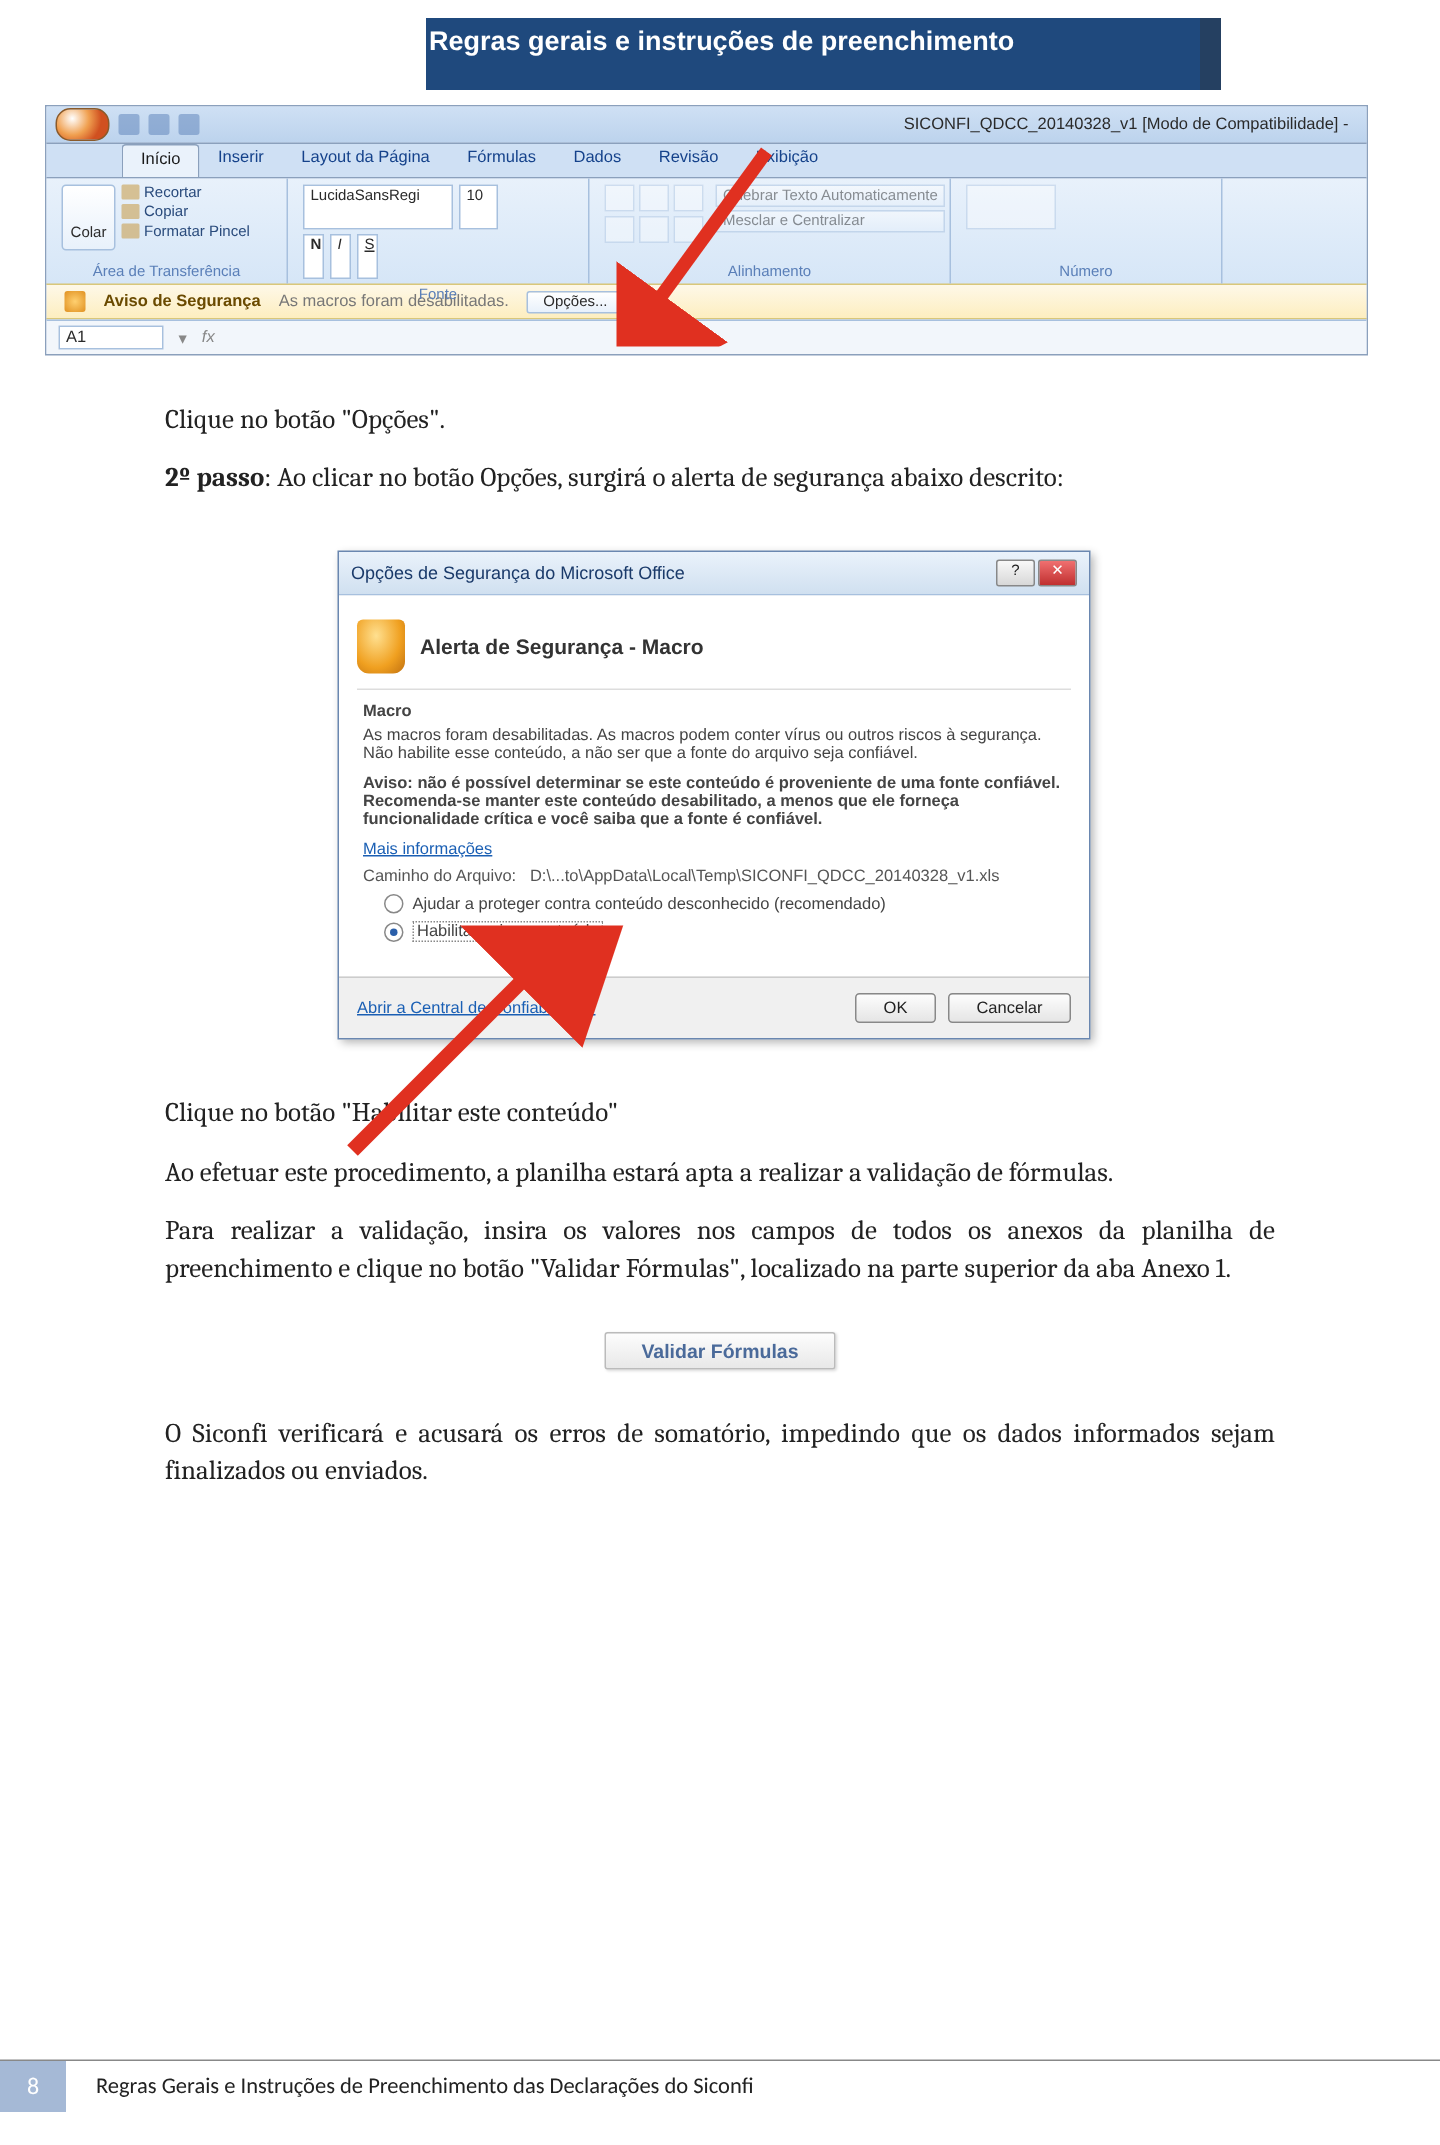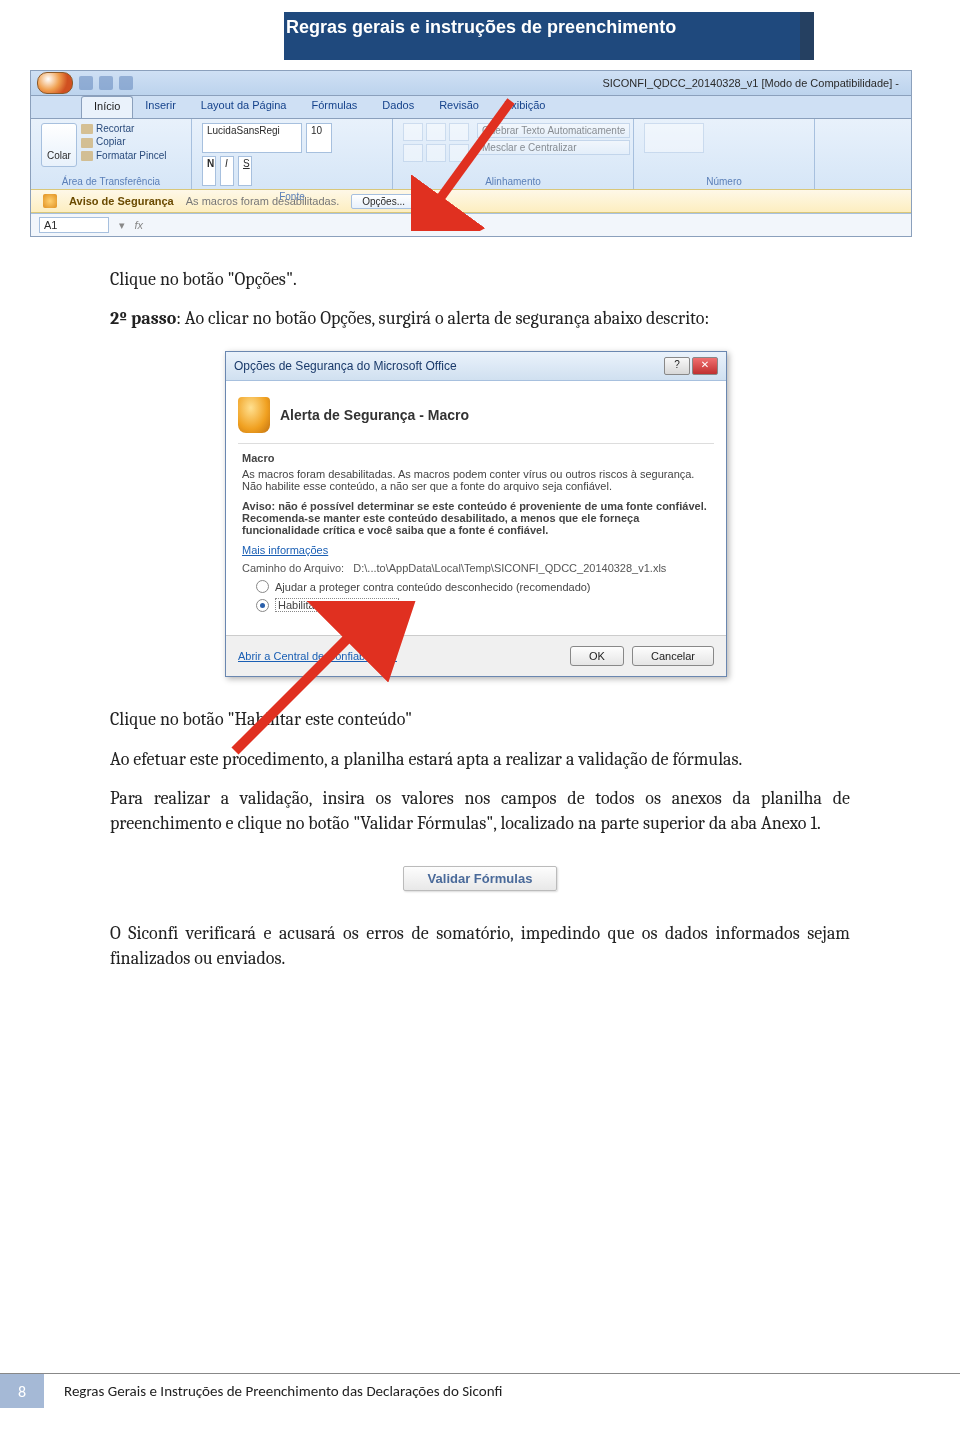--- a/index.html
+++ b/index.html
@@ -258,21 +258,21 @@
   .body-text {
     margin: 30px 40px 0 40px;
     font-size: 18px;
     line-height: 1.4;
     text-align: justify;
   }
   .body-text p {
     margin: 14px 0;
   }
   .dialog-wrap {
-    margin: 20px auto;
+    margin: 36px auto;
     width: 510px;
     position: relative;
   }
   .dialog {
     width: 500px;
     border: 1px solid #6a87b0;
     background: #f4f4f4;
     font-family: Tahoma, Arial, sans-serif;
     font-size: 11px;
     box-shadow: 2px 2px 6px rgba(0,0,0,0.3);
@@ -569,21 +569,21 @@
             <div class="path-row">
               <span>Caminho do Arquivo:</span>&nbsp;&nbsp;
               <span>D:\...to\AppData\Local\Temp\SICONFI_QDCC_20140328_v1.xls</span>
             </div>
             <div class="radio-row">
               <span class="radio"></span>
               <span class="radio-label">Ajudar a proteger contra conteúdo desconhecido (recomendado)</span>
             </div>
             <div class="radio-row">
               <span class="radio selected"></span>
-              <span class="radio-label boxed">Habilitar saiba conteúdo</span>
+              <span class="radio-label boxed">Habilitar sejam conteúdo</span>
             </div>
           </div>
         </div>
         <div class="dialog-footer">
           <span class="link">Abrir a Central de Confiabilidade</span>
           <div style="display:flex;gap:8px">
             <div class="dlg-btn">OK</div>
             <div class="dlg-btn">Cancelar</div>
           </div>
         </div>

